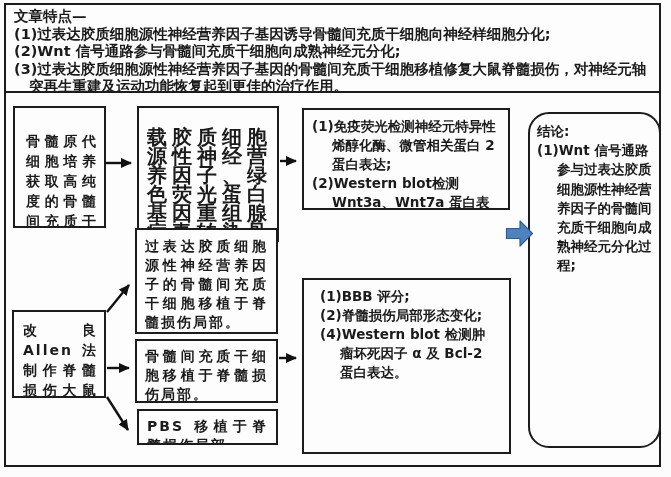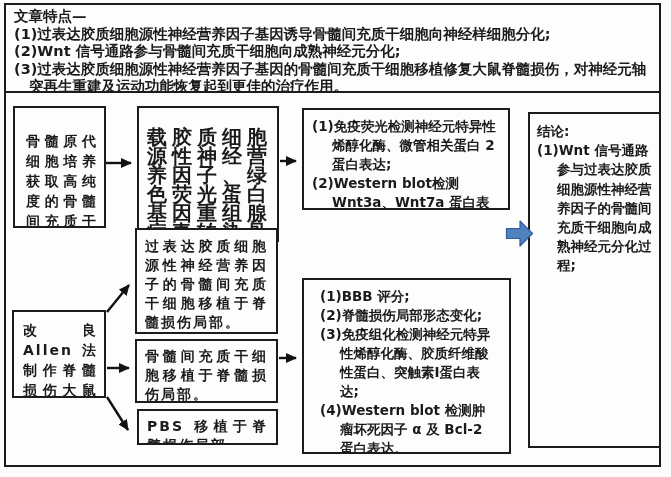--- a/index.html
+++ b/index.html
@@ -69,25 +69,24 @@
   </div>
 
   <div class="fbox" style="left:302px;top:108px;width:208px;height:102px;padding:7px 8px;">
     <div class="item">(1)免疫荧光检测神经元特异性烯醇化酶、微管相关蛋白 2 蛋白表达;</div>
     <div class="item">(2)Western blot检测 Wnt3a、Wnt7a 蛋白表达。</div>
   </div>
 
   <div class="fbox" style="left:302px;top:278px;width:209px;height:176px;padding:7px 16px;">
     <div class="item">(1)BBB 评分;</div>
     <div class="item">(2)脊髓损伤局部形态变化;</div>
-    <div class="item">(3)免疫组化检测神经元特异性烯醇化酶、胶质纤维酸性蛋白、突触素Ⅰ蛋白表达;</div>
     <div class="item">(4)Western blot 检测肿瘤坏死因子 α 及 Bcl-2 蛋白表达。</div>
   </div>
 
-  <div class="fbox" style="left:528px;top:112px;width:133px;height:336px;padding:8px 7px;line-height:19.2px;">
+  <div class="fbox" style="left:528px;top:112px;width:133px;height:336px;padding:8px 7px;line-height:19.2px;border-radius:21px;">
     <div>结论:</div>
     <div class="item">(1)Wnt 信号通路参与过表达胶质细胞源性神经营养因子的骨髓间充质干细胞向成熟神经元分化过程;</div>
   </div>
 
   <svg class="arrow-layer" viewBox="0 0 671 477" xmlns="http://www.w3.org/2000/svg">
     <defs>
       <marker id="ah" markerUnits="userSpaceOnUse" markerWidth="12" markerHeight="10" refX="10" refY="5" orient="auto">
         <path d="M0,0 L11,5 L0,10 Z" fill="#111"></path>
       </marker>
     </defs>

